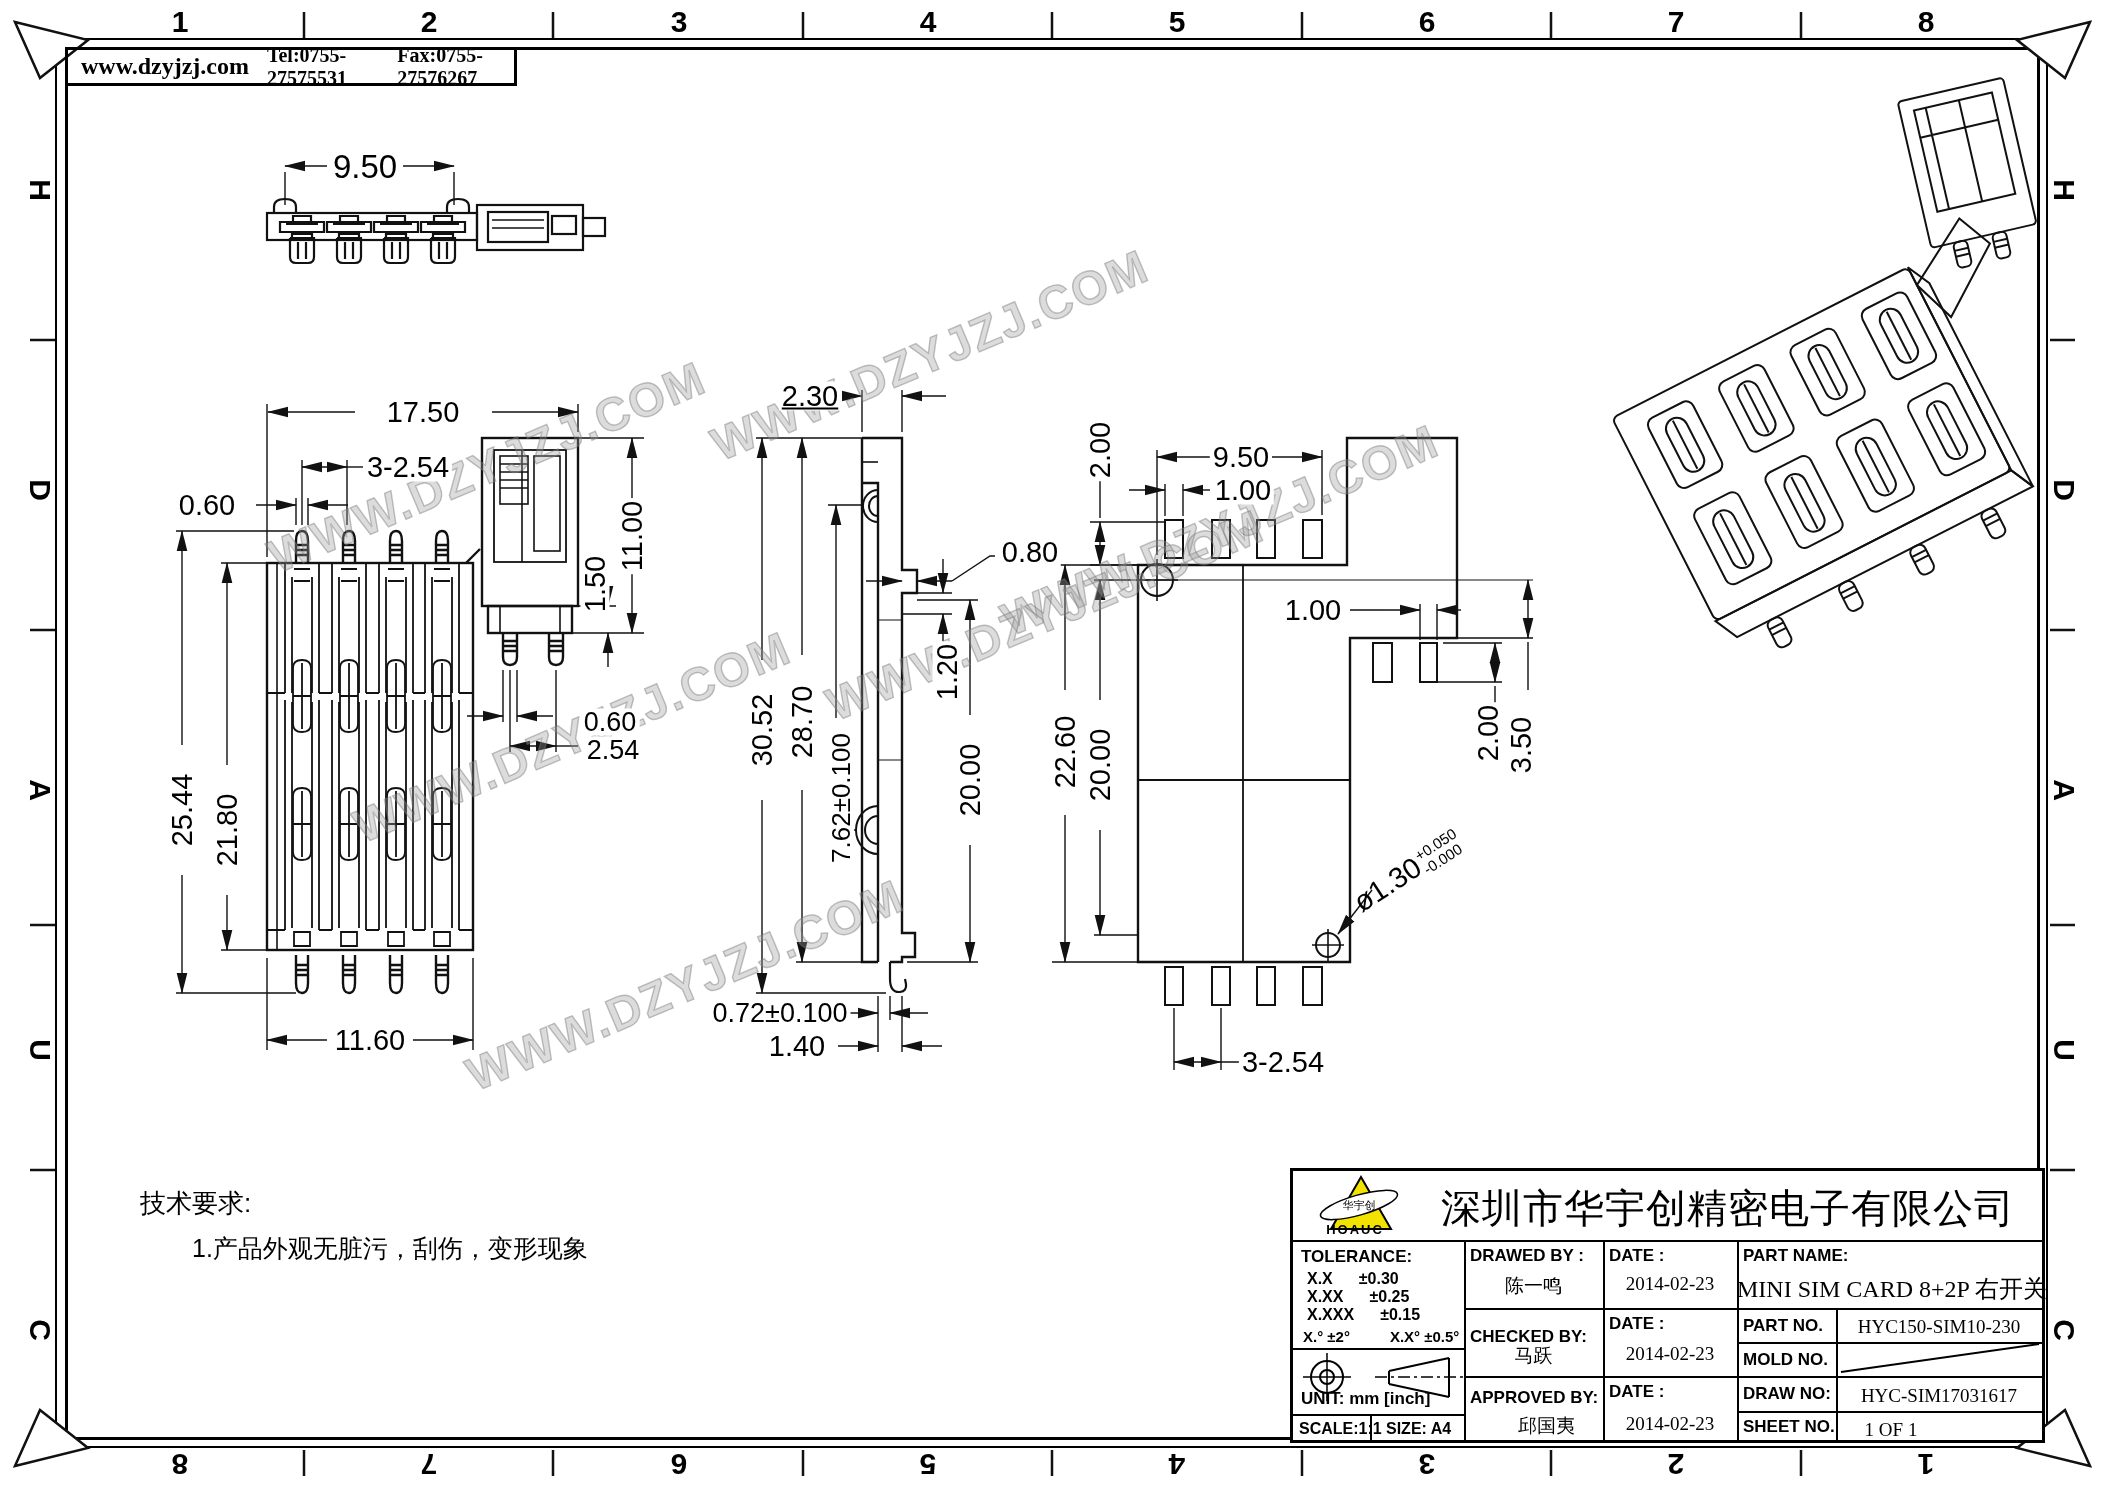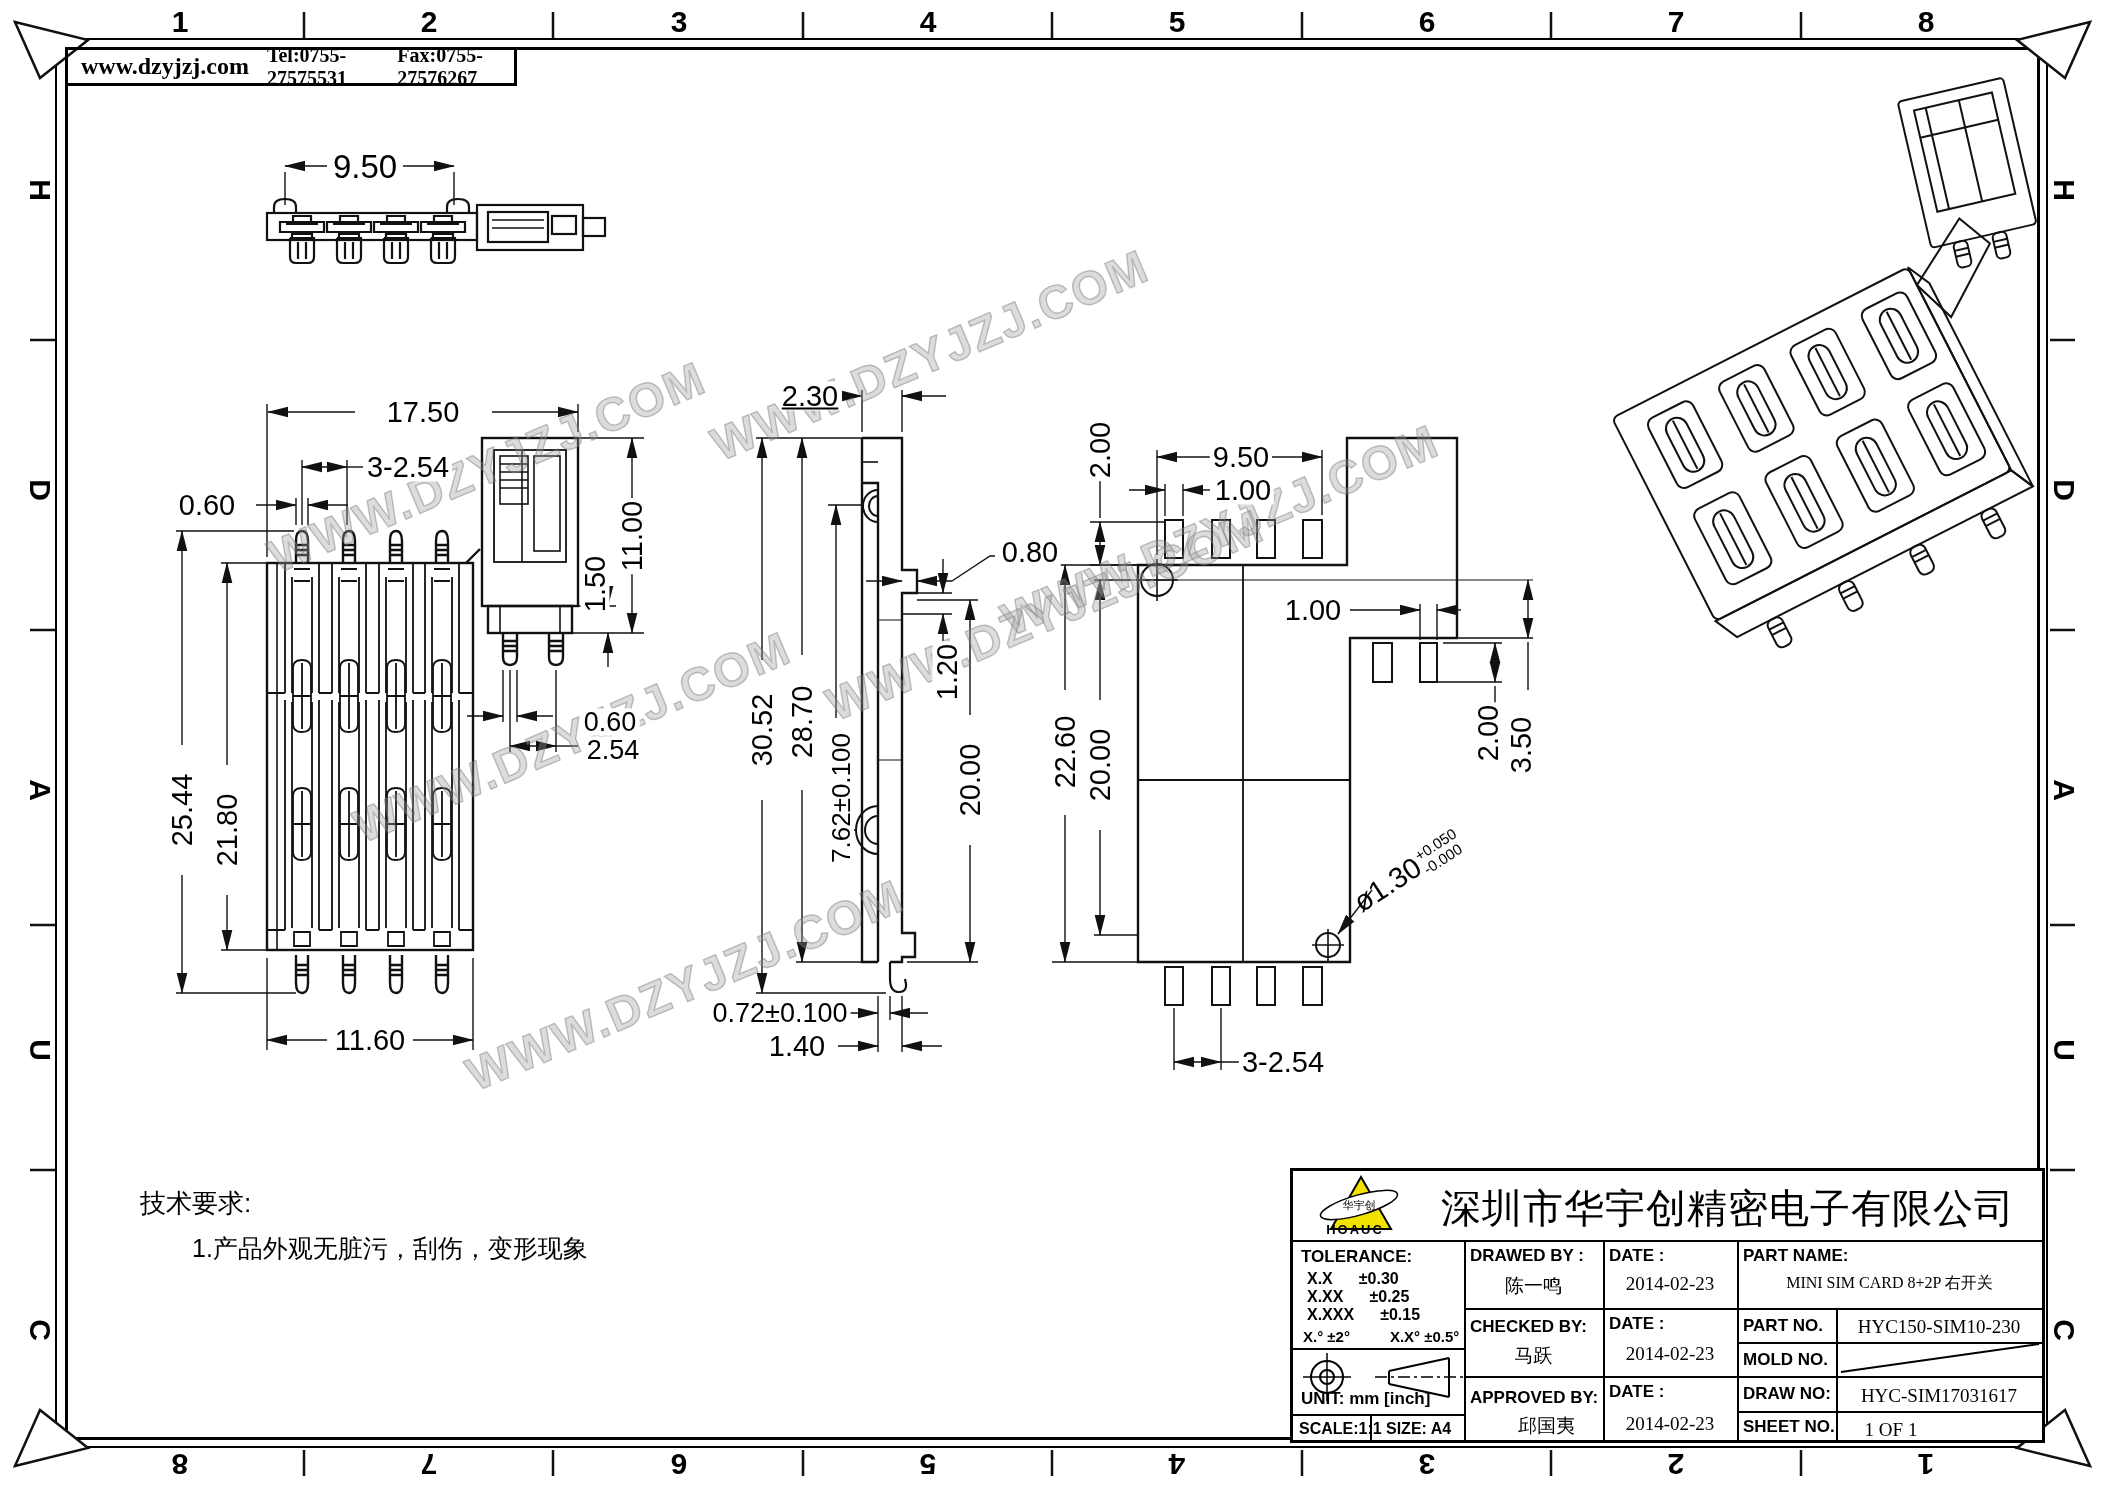--- a/index.html
+++ b/index.html
@@ -470,31 +470,31 @@
       <path d="M74,24 H162" stroke-width="1.3" stroke-dasharray="12 4 3 4"></path>
     </svg>
     <div class="lbl" style="left:8px;top:218px;">UNIT:  mm  [inch]</div>
     <div class="lbl" style="left:6px;top:249px;font-size:16px;">SCALE:1:1</div>
     <div class="lbl" style="left:93px;top:249px;font-size:16px;">SIZE:  A4</div>
 
     <div class="lbl" style="left:177px;top:75px;">DRAWED BY :</div>
     <div class="val" style="left:171px;top:102px;width:139px;">陈一鸣</div>
     <div class="lbl" style="left:316px;top:75px;">DATE :</div>
     <div class="val" style="left:310px;top:102px;width:134px;">2014-02-23</div>
-    <div class="lbl" style="left:177px;top:146px;">CHECKED BY:</div>
+    <div class="lbl" style="left:177px;top:156px;">CHECKED BY:</div>
     <div class="val" style="left:171px;top:172px;width:139px;">马跃</div>
     <div class="lbl" style="left:316px;top:143px;">DATE :</div>
     <div class="val" style="left:310px;top:172px;width:134px;">2014-02-23</div>
     <div class="lbl" style="left:177px;top:211px;margin-top:6px;">APPROVED BY:</div>
     <div class="val" style="left:171px;top:242px;width:139px;padding-left:13px;">邱国夷</div>
     <div class="lbl" style="left:316px;top:211px;">DATE :</div>
     <div class="val" style="left:310px;top:242px;width:134px;">2014-02-23</div>
 
     <div class="lbl" style="left:450px;top:75px;">PART NAME:</div>
-    <div class="val" style="left:444px;top:102px;width:305px;font-size:16px;">MINI SIM CARD 8+2P 右开关</div>
+    <div class="val" style="left:444px;top:102px;width:305px;font-size:24px;">MINI SIM CARD 8+2P 右开关</div>
     <div class="lbl" style="left:450px;top:145px;">PART NO.</div>
     <div class="val" style="left:543px;top:145px;width:206px;">HYC150-SIM10-230</div>
     <div class="lbl" style="left:450px;top:179px;">MOLD NO.</div>
     <div class="lbl" style="left:450px;top:213px;">DRAW NO:</div>
     <div class="val" style="left:543px;top:214px;width:206px;">HYC-SIM17031617</div>
     <div class="lbl" style="left:450px;top:246px;">SHEET NO.</div>
     <div class="val" style="left:543px;top:248px;width:110px;">1 OF 1</div>
   </div>
 </div>
 

